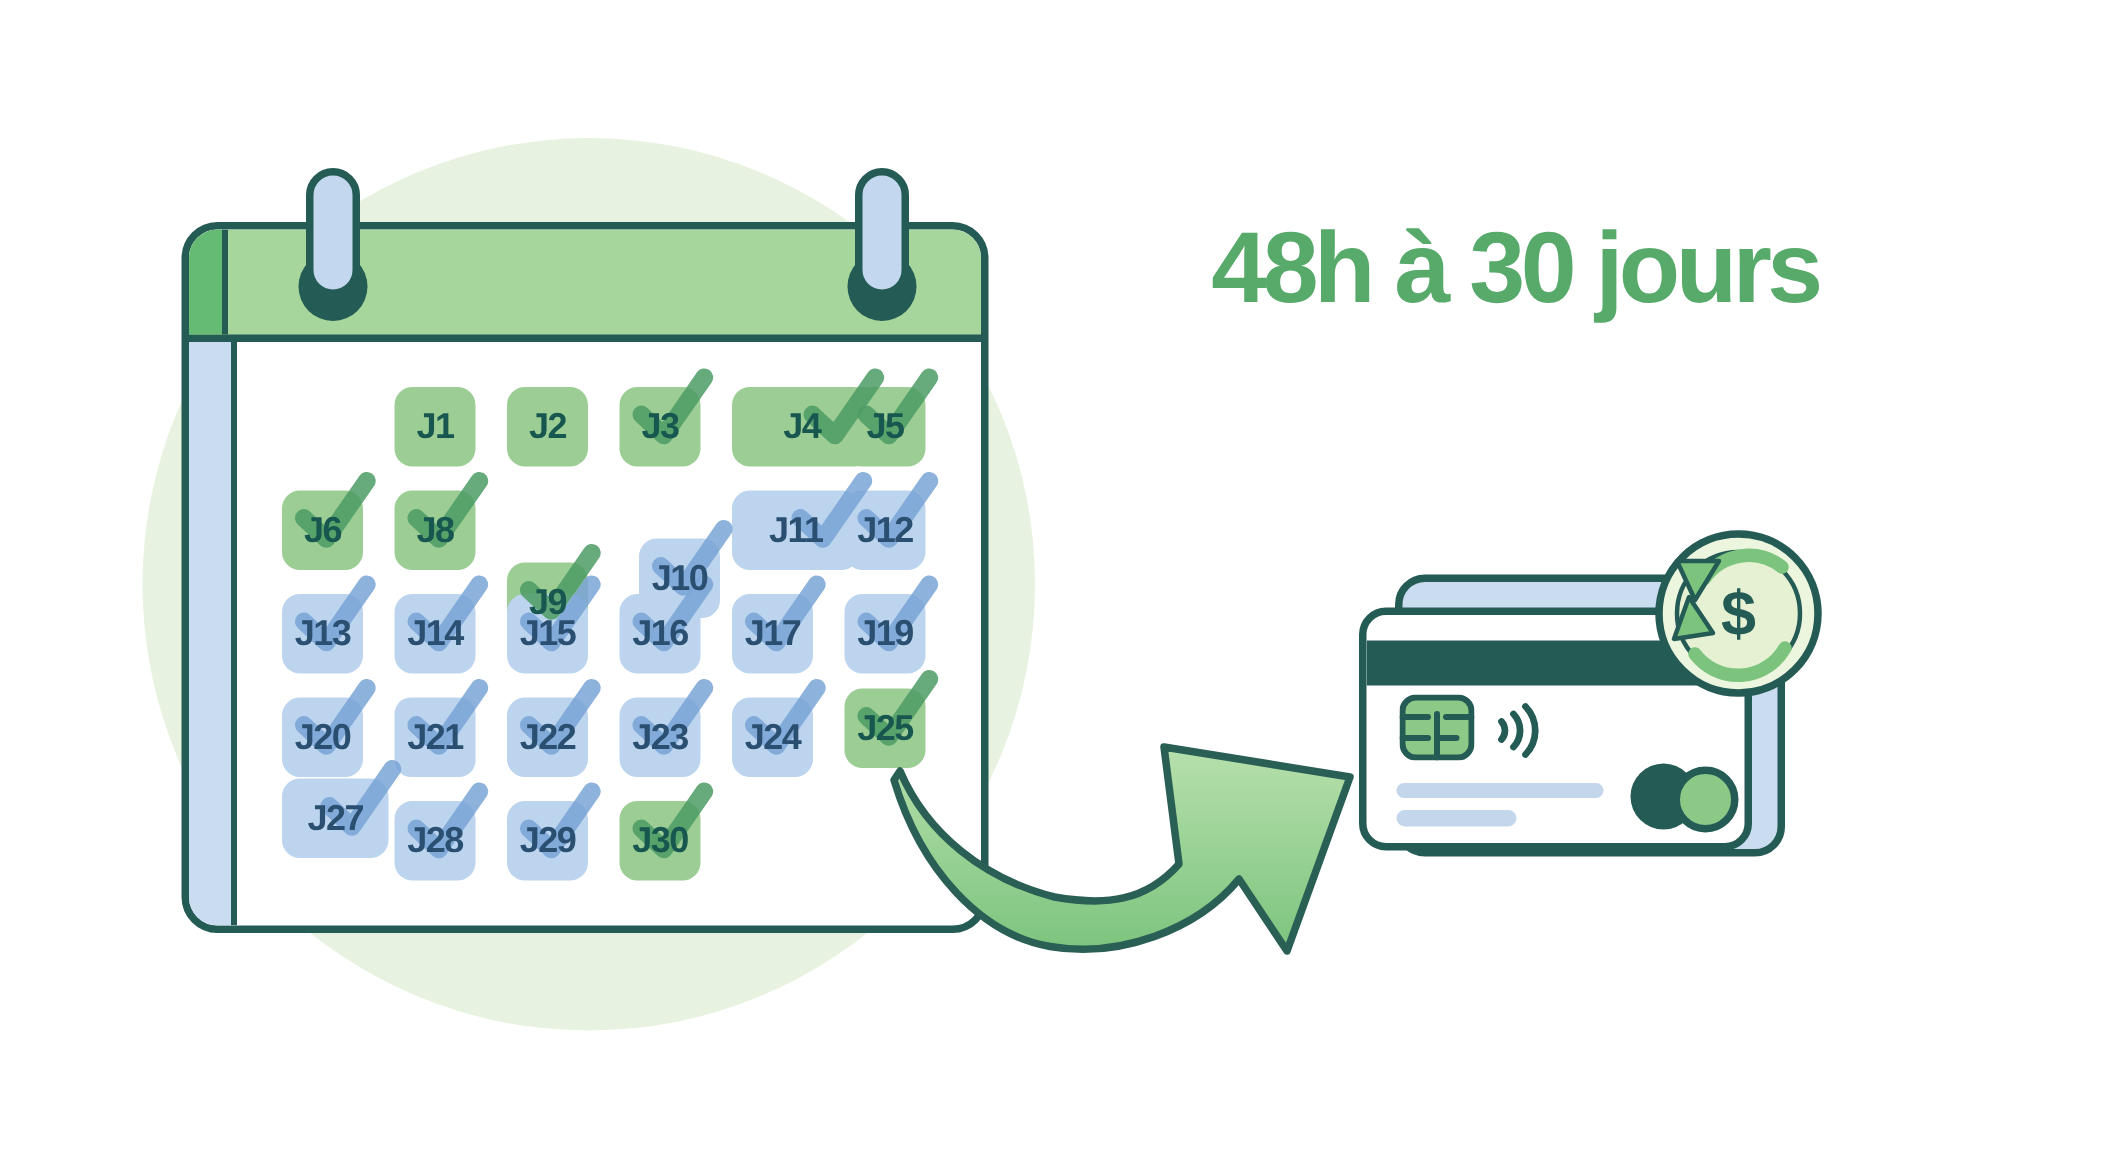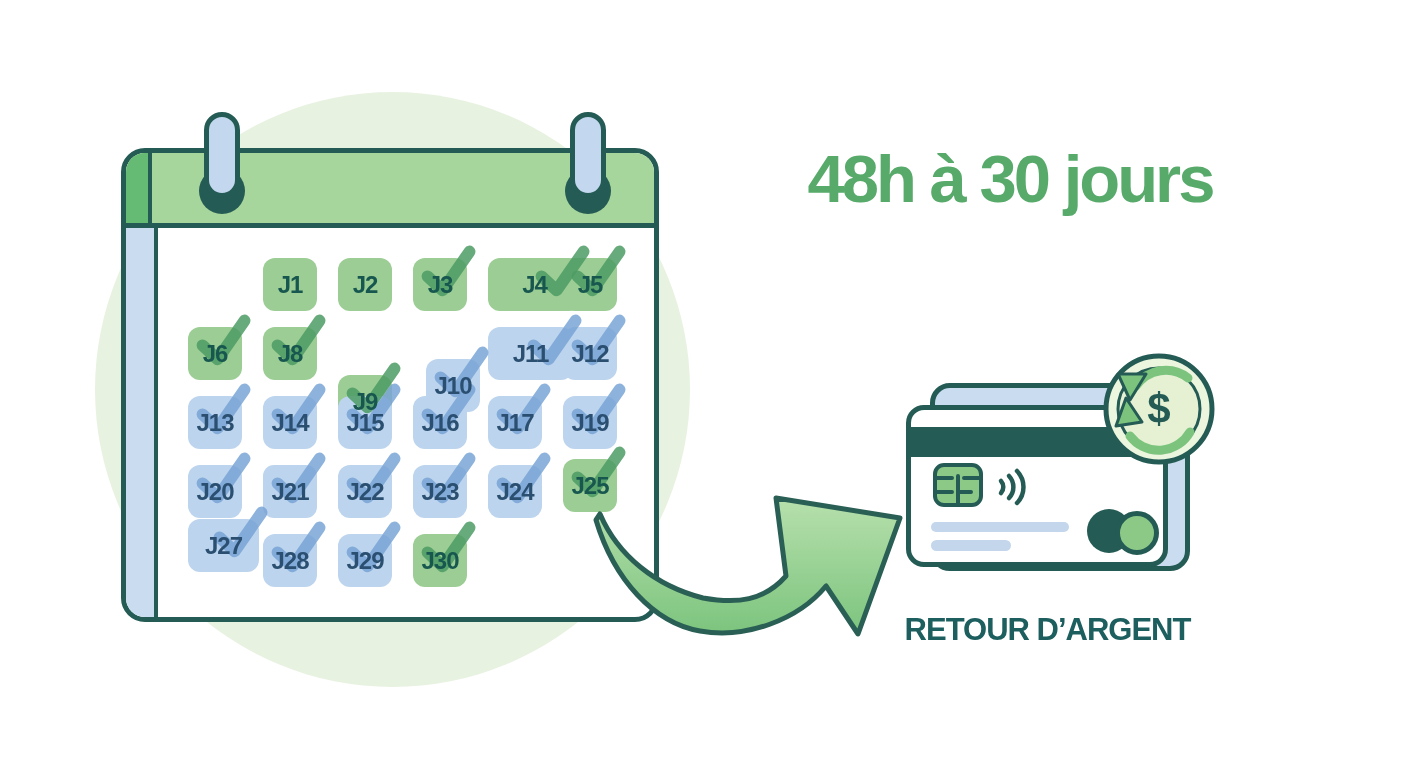--- a/index.html
+++ b/index.html
@@ -279,15 +279,14 @@
     <circle cx="57" cy="57" r="53" fill="var(--badge-bg)" stroke="var(--outline)" stroke-width="5"></circle>
     <circle cx="57" cy="57" r="41" fill="var(--badge-inner)" stroke="var(--outline)" stroke-width="3"></circle>
     <path d="M 86 26 A 36 36 0 0 0 34 34" fill="none" stroke="var(--badge-arrow)" stroke-width="9" stroke-linecap="round"></path>
     <polygon points="16,22 44,22 28,48" fill="var(--badge-arrow)" stroke="var(--outline)" stroke-width="3" stroke-linejoin="round"></polygon>
     <path d="M 28 84 A 36 36 0 0 0 88 80" fill="none" stroke="var(--badge-arrow)" stroke-width="9" stroke-linecap="round"></path>
     <polygon points="14,74 40,70 24,46" fill="var(--badge-arrow)" stroke="var(--outline)" stroke-width="3" stroke-linejoin="round"></polygon>
     <text x="57" y="71" text-anchor="middle" font-size="42" font-weight="bold" font-family="Liberation Sans, sans-serif" fill="var(--outline)">$</text>
   </svg>
 
   <div class="title">48h à 30 jours</div>
-  <div class="caption">RETOUR D’ARGENT</div>
 
 </div>
 
 </body></html>

